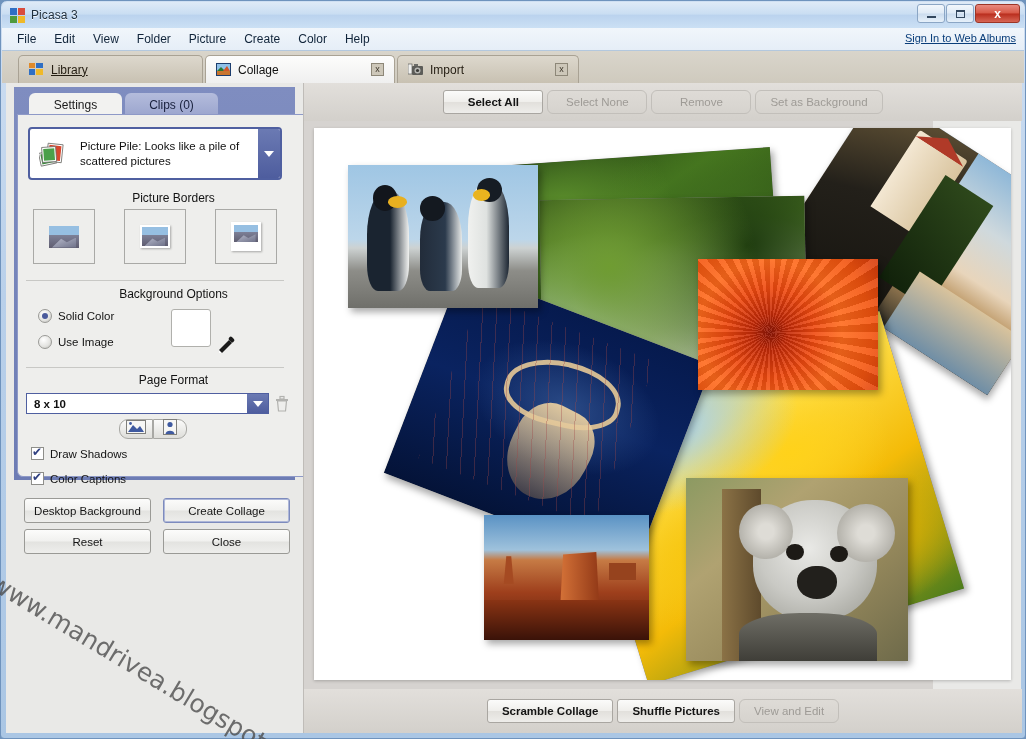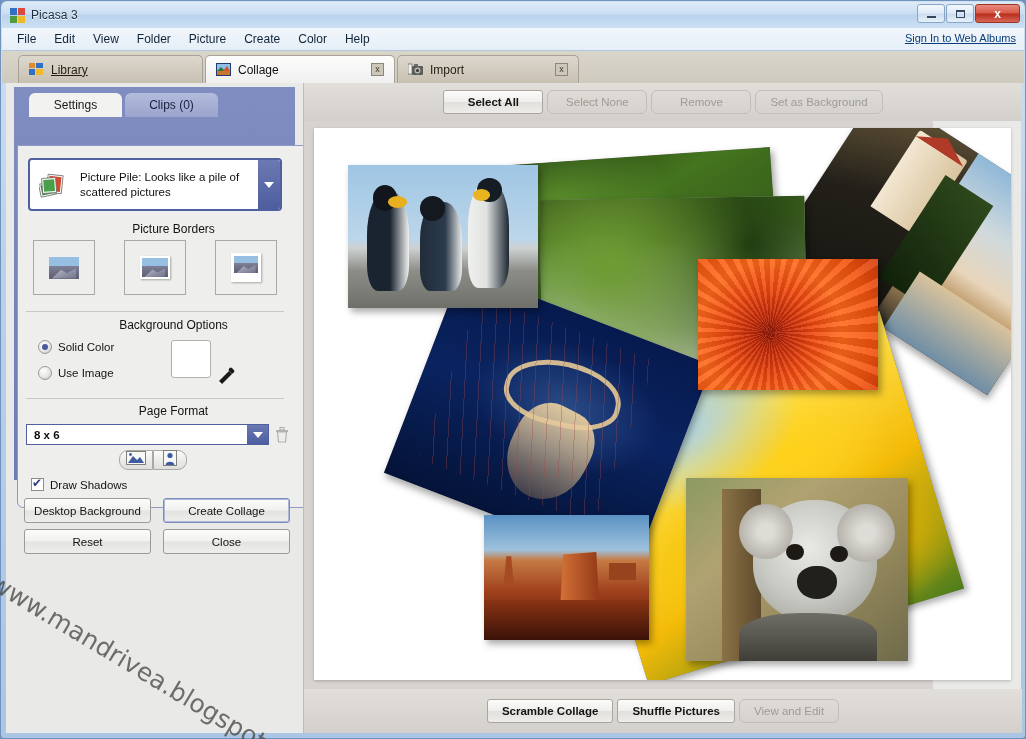--- a/index.html
+++ b/index.html
@@ -133,21 +133,20 @@
   }
   .stab.inactive {
     left: 108px; width: 93px;
     background: linear-gradient(to bottom, #b4bcdc 0%, #9aa4cd 100%); color: #18203c;
   }
   #settings-inner {
     position: absolute; left: 3px; top: 27px; width: 313px; height: 363px;
     background: #eeeeec;
     border-radius: 0 6px 6px 6px;
     border: 1px solid #8e99c7;
-    margin-top: 31px;
   }
 
   
   #preset {
     position: absolute; left: 10px; top: 12px; width: 254px; height: 53px;
     border: 2px solid #4f5fa0; border-radius: 4px;
     background: #fff; display: flex; align-items: center;
     cursor: pointer; overflow: hidden;
   }
   #preset-icon { width: 34px; height: 30px; margin: 0 7px 0 9px; flex: none; position: relative; }
@@ -440,21 +439,21 @@
               <path d="M3 19 L6 19 L16 9 L13 6 L3 16 Z" fill="#1a1a1a"></path>
               <rect x="12.5" y="3.5" width="6" height="4" rx="1.6" transform="rotate(45 15.5 5.5)" fill="#1a1a1a"></rect>
               <path d="M3 19 L3 16 L6 19 Z" fill="#fff"></path>
             </svg>
           </div>
 
           <div class="divider" style="top:252px;"></div>
 
           <div class="section-title" style="top:258px;">Page Format</div>
           <div style="position:absolute;left:8px;top:278px;width:243px;height:21px;border:1px solid #4f5fa0;background:#fff;display:flex;align-items:center;cursor:pointer;">
-            <span id="pf-value" style="position:static;">8 x 6</span>
+            <span id="pf-value" style="position:static;">8 x 10</span>
             <span id="pf-arrow"></span>
           </div>
           <div id="pf-trash" style="left:256px; top:280px;">
             <svg width="16" height="17" viewBox="0 0 16 17">
               <rect x="2" y="4" width="12" height="2" fill="#6b6b67"></rect>
               <path d="M3.5 6 L12.5 6 L11.5 16 L4.5 16 Z" fill="none" stroke="#6b6b67" stroke-width="1.2"></path>
               <rect x="6" y="1.5" width="4" height="2.5" fill="none" stroke="#6b6b67" stroke-width="1.2"></rect>
             </svg>
           </div>
           <div class="orient-btn" style="left:101px; top:304px; border-radius:9px 0 0 9px;">

